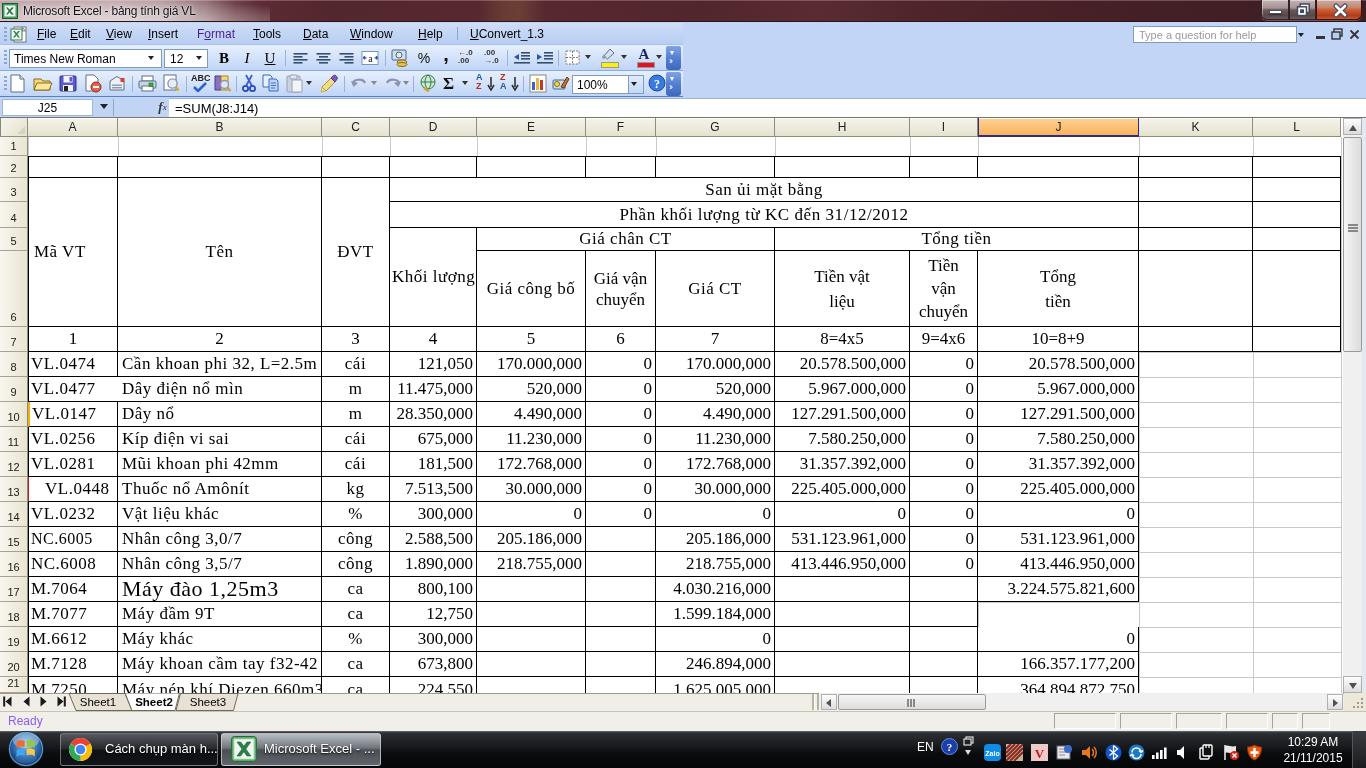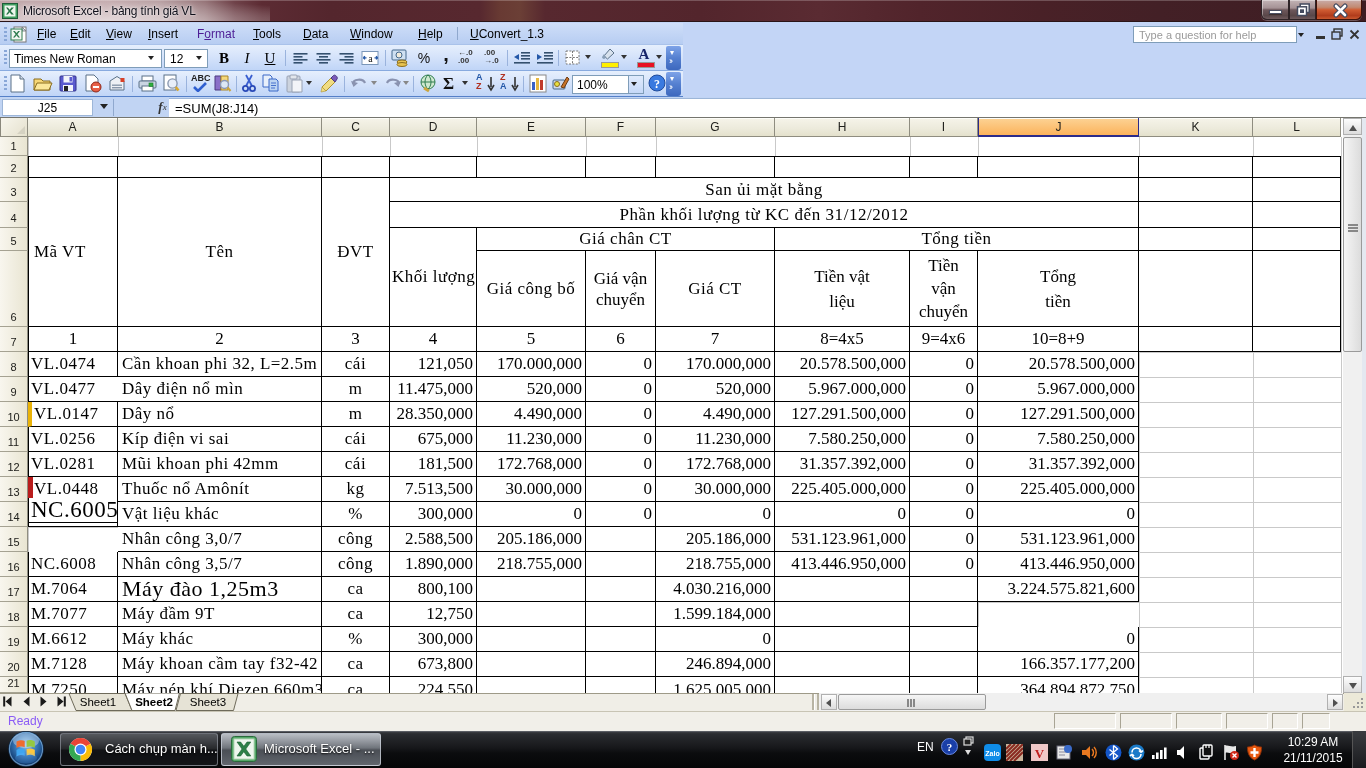--- a/index.html
+++ b/index.html
@@ -476,21 +476,21 @@
 <div class="cell" style="left:28px;top:377px;width:94px;height:25px;justify-content:flex-start;padding-left:2px;font-size:17px;letter-spacing:0.50px;border-left:1px solid #000">VL.0477</div>
 <div class="cell" style="left:118px;top:377px;width:204px;height:25px;justify-content:flex-start;padding-left:4px;font-size:17px;letter-spacing:0.50px;">Dây điện nổ mìn</div>
 <div class="cell" style="left:322px;top:377px;width:68px;height:25px;justify-content:center;font-size:17px;letter-spacing:0.50px;">m</div>
 <div class="cell" style="left:390px;top:377px;width:87px;height:25px;justify-content:flex-end;padding-right:3px;font-size:17px;">11.475,000</div>
 <div class="cell" style="left:477px;top:377px;width:109px;height:25px;justify-content:flex-end;padding-right:3px;font-size:17px;">520,000</div>
 <div class="cell" style="left:586px;top:377px;width:70px;height:25px;justify-content:flex-end;padding-right:3px;font-size:17px;">0</div>
 <div class="cell" style="left:656px;top:377px;width:119px;height:25px;justify-content:flex-end;padding-right:3px;font-size:17px;">520,000</div>
 <div class="cell" style="left:775px;top:377px;width:135px;height:25px;justify-content:flex-end;padding-right:3px;font-size:17px;">5.967.000,000</div>
 <div class="cell" style="left:910px;top:377px;width:68px;height:25px;justify-content:flex-end;padding-right:3px;font-size:17px;">0</div>
 <div class="cell" style="left:978px;top:377px;width:161px;height:25px;justify-content:flex-end;padding-right:3px;font-size:17px;">5.967.000,000</div>
-<div class="cell" style="left:28px;top:402px;width:90px;height:25px;justify-content:flex-start;padding-left:2px;font-size:17px;letter-spacing:0.50px;border-left:4px solid #eab308">VL.0147</div>
+<div class="cell" style="left:28px;top:402px;width:90px;height:25px;justify-content:flex-start;padding-left:2px;font-size:17px;letter-spacing:0.50px;border-left:2px solid #eab308">VL.0147</div>
 <div class="cell" style="left:118px;top:402px;width:204px;height:25px;justify-content:flex-start;padding-left:4px;font-size:17px;letter-spacing:0.50px;">Dây nổ</div>
 <div class="cell" style="left:322px;top:402px;width:68px;height:25px;justify-content:center;font-size:17px;letter-spacing:0.50px;">m</div>
 <div class="cell" style="left:390px;top:402px;width:87px;height:25px;justify-content:flex-end;padding-right:3px;font-size:17px;">28.350,000</div>
 <div class="cell" style="left:477px;top:402px;width:109px;height:25px;justify-content:flex-end;padding-right:3px;font-size:17px;">4.490,000</div>
 <div class="cell" style="left:586px;top:402px;width:70px;height:25px;justify-content:flex-end;padding-right:3px;font-size:17px;">0</div>
 <div class="cell" style="left:656px;top:402px;width:119px;height:25px;justify-content:flex-end;padding-right:3px;font-size:17px;">4.490,000</div>
 <div class="cell" style="left:775px;top:402px;width:135px;height:25px;justify-content:flex-end;padding-right:3px;font-size:17px;">127.291.500,000</div>
 <div class="cell" style="left:910px;top:402px;width:68px;height:25px;justify-content:flex-end;padding-right:3px;font-size:17px;">0</div>
 <div class="cell" style="left:978px;top:402px;width:161px;height:25px;justify-content:flex-end;padding-right:3px;font-size:17px;">127.291.500,000</div>
 <div class="cell" style="left:28px;top:427px;width:90px;height:25px;justify-content:flex-start;padding-left:2px;font-size:17px;letter-spacing:0.50px;border-left:1px solid #000">VL.0256</div>
@@ -506,41 +506,41 @@
 <div class="cell" style="left:28px;top:452px;width:90px;height:25px;justify-content:flex-start;padding-left:2px;font-size:17px;letter-spacing:0.50px;border-left:1px solid #000">VL.0281</div>
 <div class="cell" style="left:118px;top:452px;width:204px;height:25px;justify-content:flex-start;padding-left:4px;font-size:17px;letter-spacing:0.50px;">Mũi khoan phi 42mm</div>
 <div class="cell" style="left:322px;top:452px;width:68px;height:25px;justify-content:center;font-size:17px;letter-spacing:0.50px;">cái</div>
 <div class="cell" style="left:390px;top:452px;width:87px;height:25px;justify-content:flex-end;padding-right:3px;font-size:17px;">181,500</div>
 <div class="cell" style="left:477px;top:452px;width:109px;height:25px;justify-content:flex-end;padding-right:3px;font-size:17px;">172.768,000</div>
 <div class="cell" style="left:586px;top:452px;width:70px;height:25px;justify-content:flex-end;padding-right:3px;font-size:17px;">0</div>
 <div class="cell" style="left:656px;top:452px;width:119px;height:25px;justify-content:flex-end;padding-right:3px;font-size:17px;">172.768,000</div>
 <div class="cell" style="left:775px;top:452px;width:135px;height:25px;justify-content:flex-end;padding-right:3px;font-size:17px;">31.357.392,000</div>
 <div class="cell" style="left:910px;top:452px;width:68px;height:25px;justify-content:flex-end;padding-right:3px;font-size:17px;">0</div>
 <div class="cell" style="left:978px;top:452px;width:161px;height:25px;justify-content:flex-end;padding-right:3px;font-size:17px;">31.357.392,000</div>
-<div class="cell" style="left:28px;top:477px;width:90px;height:25px;justify-content:flex-start;padding-left:1px;font-size:17px;letter-spacing:0.50px;border-left:5px solid #b91c1c">VL.0448</div>
+<div class="cell" style="left:28px;top:477px;width:90px;height:25px;justify-content:flex-start;padding-left:16px;font-size:17px;letter-spacing:0.50px;border-left:1px solid #b91c1c">VL.0448</div>
 <div class="cell" style="left:118px;top:477px;width:204px;height:25px;justify-content:flex-start;padding-left:4px;font-size:17px;letter-spacing:0.50px;">Thuốc nổ Amônít</div>
 <div class="cell" style="left:322px;top:477px;width:68px;height:25px;justify-content:center;font-size:17px;letter-spacing:0.50px;">kg</div>
 <div class="cell" style="left:390px;top:477px;width:87px;height:25px;justify-content:flex-end;padding-right:3px;font-size:17px;">7.513,500</div>
 <div class="cell" style="left:477px;top:477px;width:109px;height:25px;justify-content:flex-end;padding-right:3px;font-size:17px;">30.000,000</div>
 <div class="cell" style="left:586px;top:477px;width:70px;height:25px;justify-content:flex-end;padding-right:3px;font-size:17px;">0</div>
 <div class="cell" style="left:656px;top:477px;width:119px;height:25px;justify-content:flex-end;padding-right:3px;font-size:17px;">30.000,000</div>
 <div class="cell" style="left:775px;top:477px;width:135px;height:25px;justify-content:flex-end;padding-right:3px;font-size:17px;">225.405.000,000</div>
 <div class="cell" style="left:910px;top:477px;width:68px;height:25px;justify-content:flex-end;padding-right:3px;font-size:17px;">0</div>
 <div class="cell" style="left:978px;top:477px;width:161px;height:25px;justify-content:flex-end;padding-right:3px;font-size:17px;">225.405.000,000</div>
 <div class="cell" style="left:28px;top:502px;width:90px;height:25px;justify-content:flex-start;padding-left:2px;font-size:17px;letter-spacing:0.50px;border-left:1px solid #000">VL.0232</div>
 <div class="cell" style="left:118px;top:502px;width:204px;height:25px;justify-content:flex-start;padding-left:4px;font-size:17px;letter-spacing:0.50px;">Vật liệu khác</div>
 <div class="cell" style="left:322px;top:502px;width:68px;height:25px;justify-content:center;font-size:17px;letter-spacing:0.50px;">%</div>
 <div class="cell" style="left:390px;top:502px;width:87px;height:25px;justify-content:flex-end;padding-right:3px;font-size:17px;">300,000</div>
 <div class="cell" style="left:477px;top:502px;width:109px;height:25px;justify-content:flex-end;padding-right:3px;font-size:17px;">0</div>
 <div class="cell" style="left:586px;top:502px;width:70px;height:25px;justify-content:flex-end;padding-right:3px;font-size:17px;">0</div>
 <div class="cell" style="left:656px;top:502px;width:119px;height:25px;justify-content:flex-end;padding-right:3px;font-size:17px;">0</div>
 <div class="cell" style="left:775px;top:502px;width:135px;height:25px;justify-content:flex-end;padding-right:3px;font-size:17px;">0</div>
 <div class="cell" style="left:910px;top:502px;width:68px;height:25px;justify-content:flex-end;padding-right:3px;font-size:17px;">0</div>
 <div class="cell" style="left:978px;top:502px;width:161px;height:25px;justify-content:flex-end;padding-right:3px;font-size:17px;">0</div>
-<div class="cell" style="left:28px;top:498px;width:90px;height:25px;justify-content:flex-start;padding-left:2px;font-size:23px;letter-spacing:0.50px;border-left:1px solid #000">NC.6005</div>
+<div class="cell" style="left:28px;top:527px;width:90px;height:25px;justify-content:flex-start;padding-left:2px;font-size:16px;letter-spacing:0.50px;border-left:1px solid #000">NC.6005</div>
 <div class="cell" style="left:118px;top:527px;width:204px;height:25px;justify-content:flex-start;padding-left:4px;font-size:17px;letter-spacing:0.50px;">Nhân công 3,0/7</div>
 <div class="cell" style="left:322px;top:527px;width:68px;height:25px;justify-content:center;font-size:17px;letter-spacing:0.50px;">công</div>
 <div class="cell" style="left:390px;top:527px;width:87px;height:25px;justify-content:flex-end;padding-right:3px;font-size:17px;">2.588,500</div>
 <div class="cell" style="left:477px;top:527px;width:109px;height:25px;justify-content:flex-end;padding-right:3px;font-size:17px;">205.186,000</div>
 <div class="cell" style="left:586px;top:527px;width:70px;height:25px;justify-content:flex-end;padding-right:3px;font-size:17px;"></div>
 <div class="cell" style="left:656px;top:527px;width:119px;height:25px;justify-content:flex-end;padding-right:3px;font-size:17px;">205.186,000</div>
 <div class="cell" style="left:775px;top:527px;width:135px;height:25px;justify-content:flex-end;padding-right:3px;font-size:17px;">531.123.961,000</div>
 <div class="cell" style="left:910px;top:527px;width:68px;height:25px;justify-content:flex-end;padding-right:3px;font-size:17px;">0</div>
 <div class="cell" style="left:978px;top:527px;width:161px;height:25px;justify-content:flex-end;padding-right:3px;font-size:17px;">531.123.961,000</div>
 <div class="cell" style="left:28px;top:552px;width:90px;height:25px;justify-content:flex-start;padding-left:2px;font-size:17px;letter-spacing:0.50px;border-left:1px solid #000">NC.6008</div>

